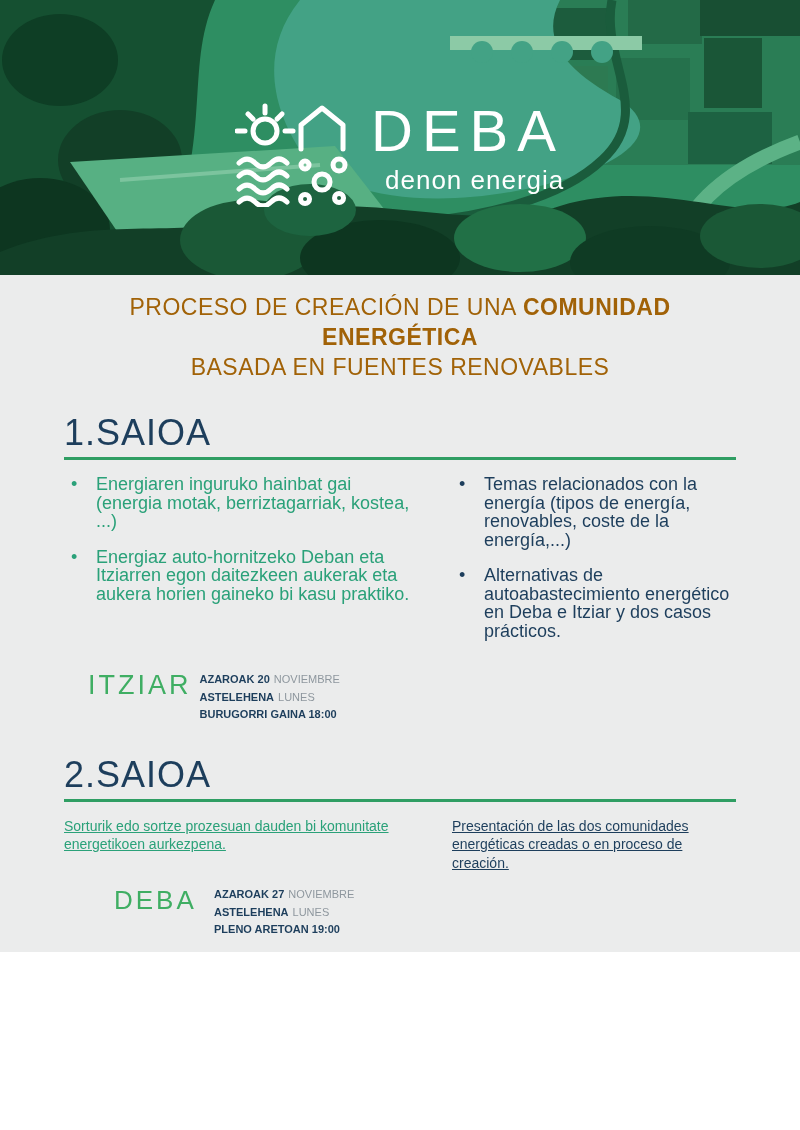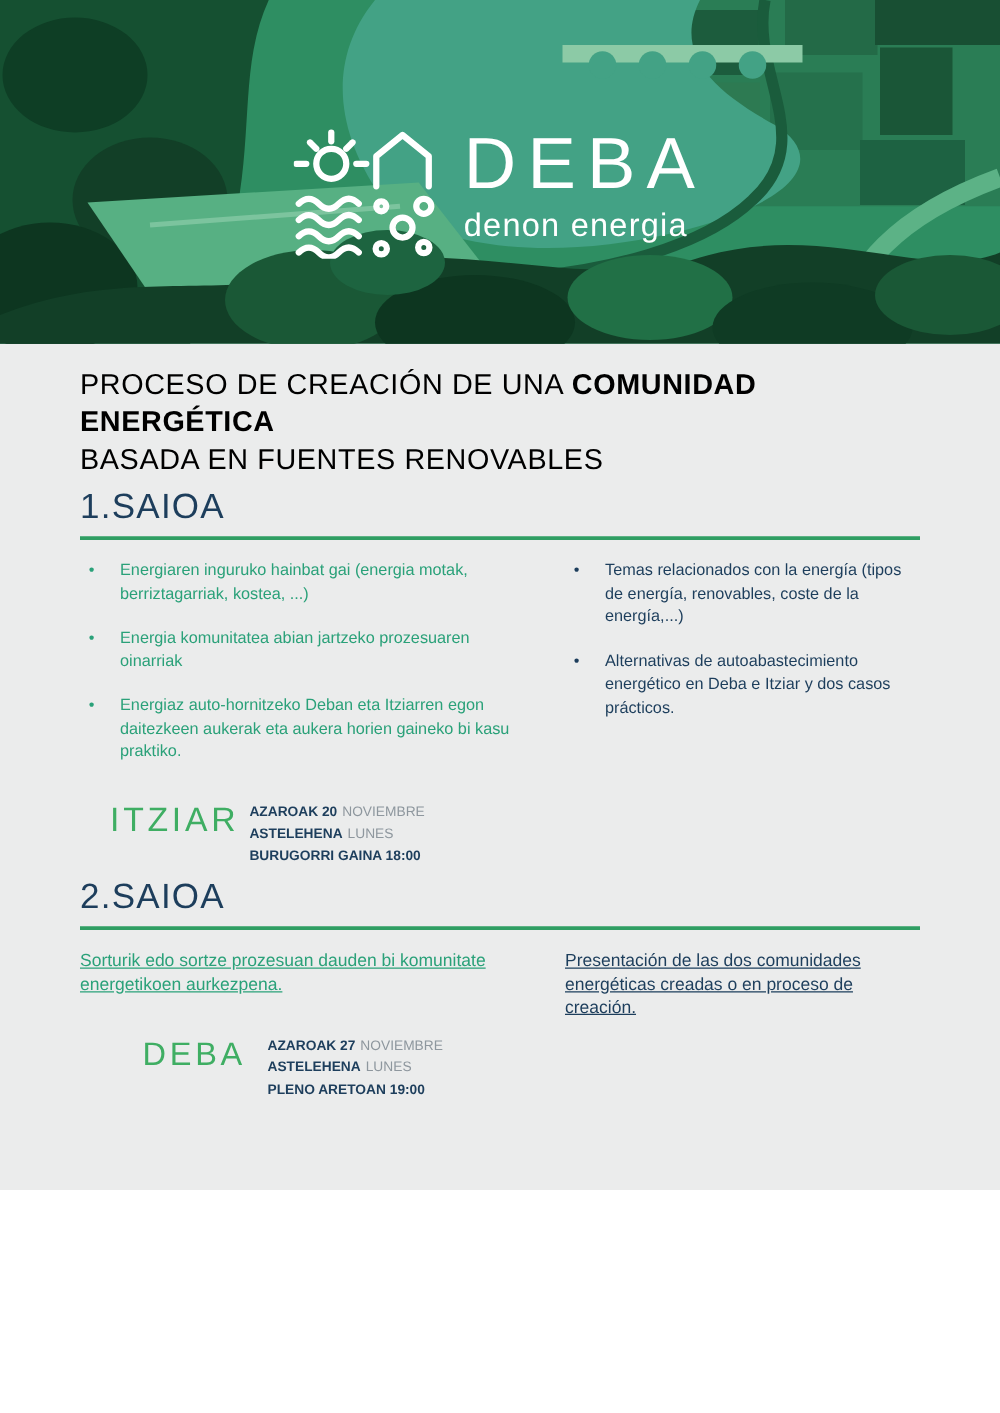--- a/index.html
+++ b/index.html
@@ -5,34 +5,34 @@
   html,body{margin:0;padding:0;background:#fff;}
   .poster{width:800px;height:952px;background:#ebecec;font-family:"Liberation Sans",sans-serif;overflow:hidden;position:relative;}
 
   
   .hero{position:relative;width:800px;height:275px;overflow:hidden;}
   .hero svg.bg{position:absolute;inset:0;display:block;}
   .hero-logo{position:absolute;left:50%;top:103px;transform:translateX(-50%);display:flex;align-items:flex-start;gap:18px;}
   .logo-icons{flex:0 0 auto;}
   .logo-text{color:#fff;}
   .logo-title{font-size:58px;line-height:56px;font-weight:400;letter-spacing:9px;}
-  .logo-sub{font-size:26px;line-height:26px;font-weight:400;letter-spacing:1px;margin-top:8px;margin-left:0;}
+  .logo-sub{font-size:26px;line-height:26px;font-weight:400;letter-spacing:1px;margin-top:8px;margin-left:14px;}
 
   
   .content{padding:0 64px;}
   .title-eu{margin-top:33px;text-align:center;color:#169f5f;font-size:35px;line-height:43px;font-weight:400;letter-spacing:1.5px;}
   .title-eu .bold{font-weight:700;color:#109e5c;}
-  .title-es{margin-top:17px;text-align:left;color:#000000;font-size:23px;line-height:30px;font-weight:400;letter-spacing:0.5px;}
+  .title-es{margin-top:17px;text-align:center;color:#a16207;font-size:23px;line-height:30px;font-weight:400;letter-spacing:0.5px;}
   .title-es .bold{font-weight:700;margin-left:6px;}
 
   
-  .session-heading{margin-top:8px;color:#1d3e5c;font-size:28px;line-height:30px;font-weight:400;letter-spacing:1px;}
+  .session-heading{margin-top:36px;color:#1d3e5c;font-size:36px;line-height:30px;font-weight:400;letter-spacing:1px;}
   .session-rule{border:none;border-top:3px solid #2f9e63;margin:9px 0 0 0;}
   .cols{display:grid;grid-template-columns:358px 1fr;column-gap:30px;margin-top:15px;}
-  ul.bullets{list-style:none;margin:0;padding:0;font-size:13px;line-height:18.5px;}
+  ul.bullets{list-style:none;margin:0;padding:0;font-size:18px;line-height:18.5px;}
   ul.bullets li{position:relative;padding-left:32px;margin-bottom:17px;}
   ul.bullets li::before{content:"•";position:absolute;left:7px;top:0;}
   .eu-text{color:#2aa179;}
   .es-text{color:#1d3e5c;}
   .para{font-size:14px;line-height:18.5px;margin:0;text-decoration:underline;}
   .para.eu-text{max-width:350px;}
   .para.es-text{max-width:280px;}
 
   
   .event{display:flex;align-items:flex-start;margin:14px 0 0 24px;}
@@ -125,21 +125,20 @@
       <div><span>PROCESO DE CREACIÓN DE UNA</span><span class="bold">COMUNIDAD ENERGÉTICA</span></div>
       <div>BASADA EN FUENTES RENOVABLES</div>
     </div>
 
     <div class="session-heading">1.SAIOA</div>
     <hr class="session-rule">
 
     <div class="cols">
       <ul class="bullets eu-text">
         <li>Energiaren inguruko hainbat gai (energia motak, berriztagarriak, kostea, ...)</li>
-        <li>Energia komunitatea abian jartzeko prozesuaren oinarriak</li>
         <li>Energiaz auto-hornitzeko Deban eta Itziarren egon daitezkeen aukerak eta aukera horien gaineko bi kasu praktiko.</li>
       </ul>
       <ul class="bullets es-text">
         <li>Temas relacionados con la energía (tipos de energía, renovables, coste de la energía,...)</li>
         <li>Alternativas de autoabastecimiento energético en Deba e Itziar y dos casos prácticos.</li>
       </ul>
     </div>
 
     <div class="event">
       <div class="place">ITZIAR</div>

